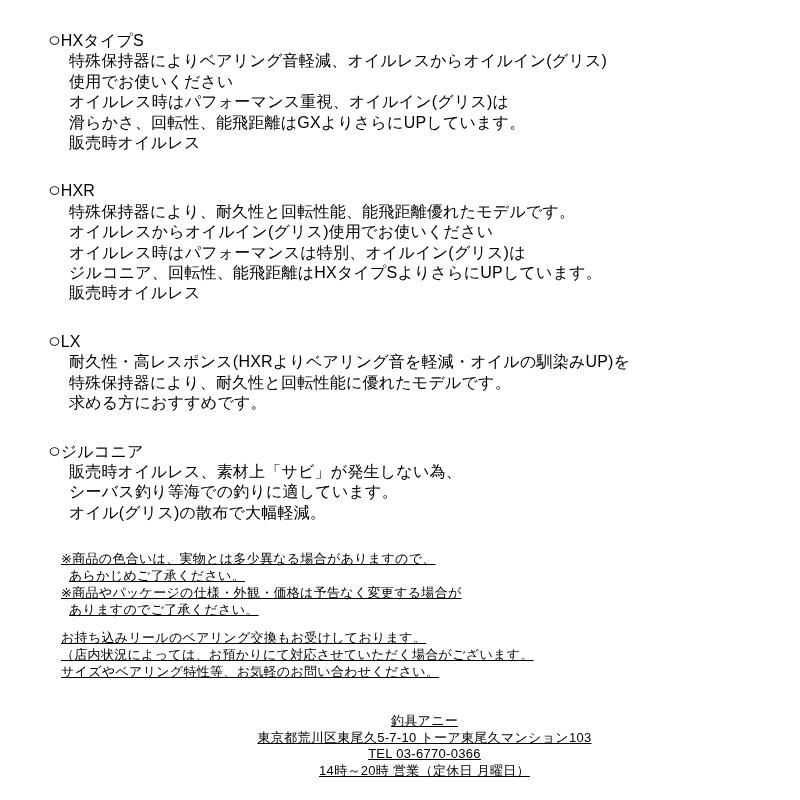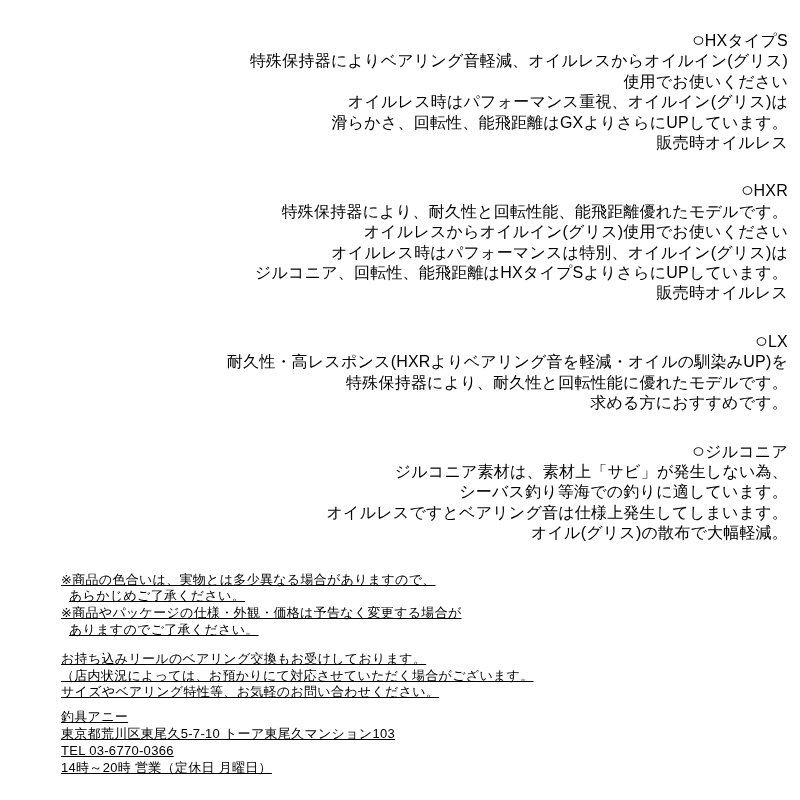--- a/index.html
+++ b/index.html
@@ -19,21 +19,20 @@
     box-sizing: border-box;
     width: 800px;
     height: 800px;
     padding: 30px 12px 0 36px;
     font-size: 16px;
     line-height: 20.4px;
     letter-spacing: 0.2px;
   }
   .product-section {
     margin: 0 0 27px 12px;
-    text-align: right;
   }
   .title-line {
     white-space: nowrap;
   }
   .marker {
     font-size: 19px;
     line-height: 20.4px;
     display: inline-block;
     transform: scaleX(1.15);
     transform-origin: left center;
@@ -47,21 +46,21 @@
   }
   .sub-block {
     font-size: 13px;
     line-height: 16.8px;
     margin-left: 25px;
     letter-spacing: 0.3px;
     text-decoration: underline;
   }
   .notes-block    { margin-top: 28px; }
   .service-block  { margin-top: 12px; }
-  .shop-block     { margin-top: 8px; }
+  .shop-block     { margin-top: 32px; text-align: center; }
   .note-cont {
     margin-left: 8px;
   }
 </style>
 </head>
 <body>
 
 <div class="page">
 
   <section class="product-section">
@@ -91,23 +90,22 @@
     <div class="section-body">
       <div class="line">耐久性・高レスポンス(HXRよりベアリング音を軽減・オイルの馴染みUP)を</div>
       <div class="line">特殊保持器により、耐久性と回転性能に優れたモデルです。</div>
       <div class="line">求める方におすすめです。</div>
     </div>
   </section>
 
   <section class="product-section">
     <div class="title-line"><span class="marker">○</span><span>ジルコニア</span></div>
     <div class="section-body">
-      <div class="line">ジルコニア素材は、素材上「サビ」が発生しない為、</div>
+      <div class="line">販売時オイルレス、素材上「サビ」が発生しない為、</div>
       <div class="line">シーバス釣り等海での釣りに適しています。</div>
-      <div class="line">オイルレスですとベアリング音は仕様上発生してしまいます。</div>
       <div class="line">オイル(グリス)の散布で大幅軽減。</div>
     </div>
   </section>
 
   <div class="sub-block notes-block">
     <div class="line">※商品の色合いは、実物とは多少異なる場合がありますので、</div>
     <div class="line note-cont">あらかじめご了承ください。</div>
     <div class="line">※商品やパッケージの仕様・外観・価格は予告なく変更する場合が</div>
     <div class="line note-cont">ありますのでご了承ください。</div>
   </div>

